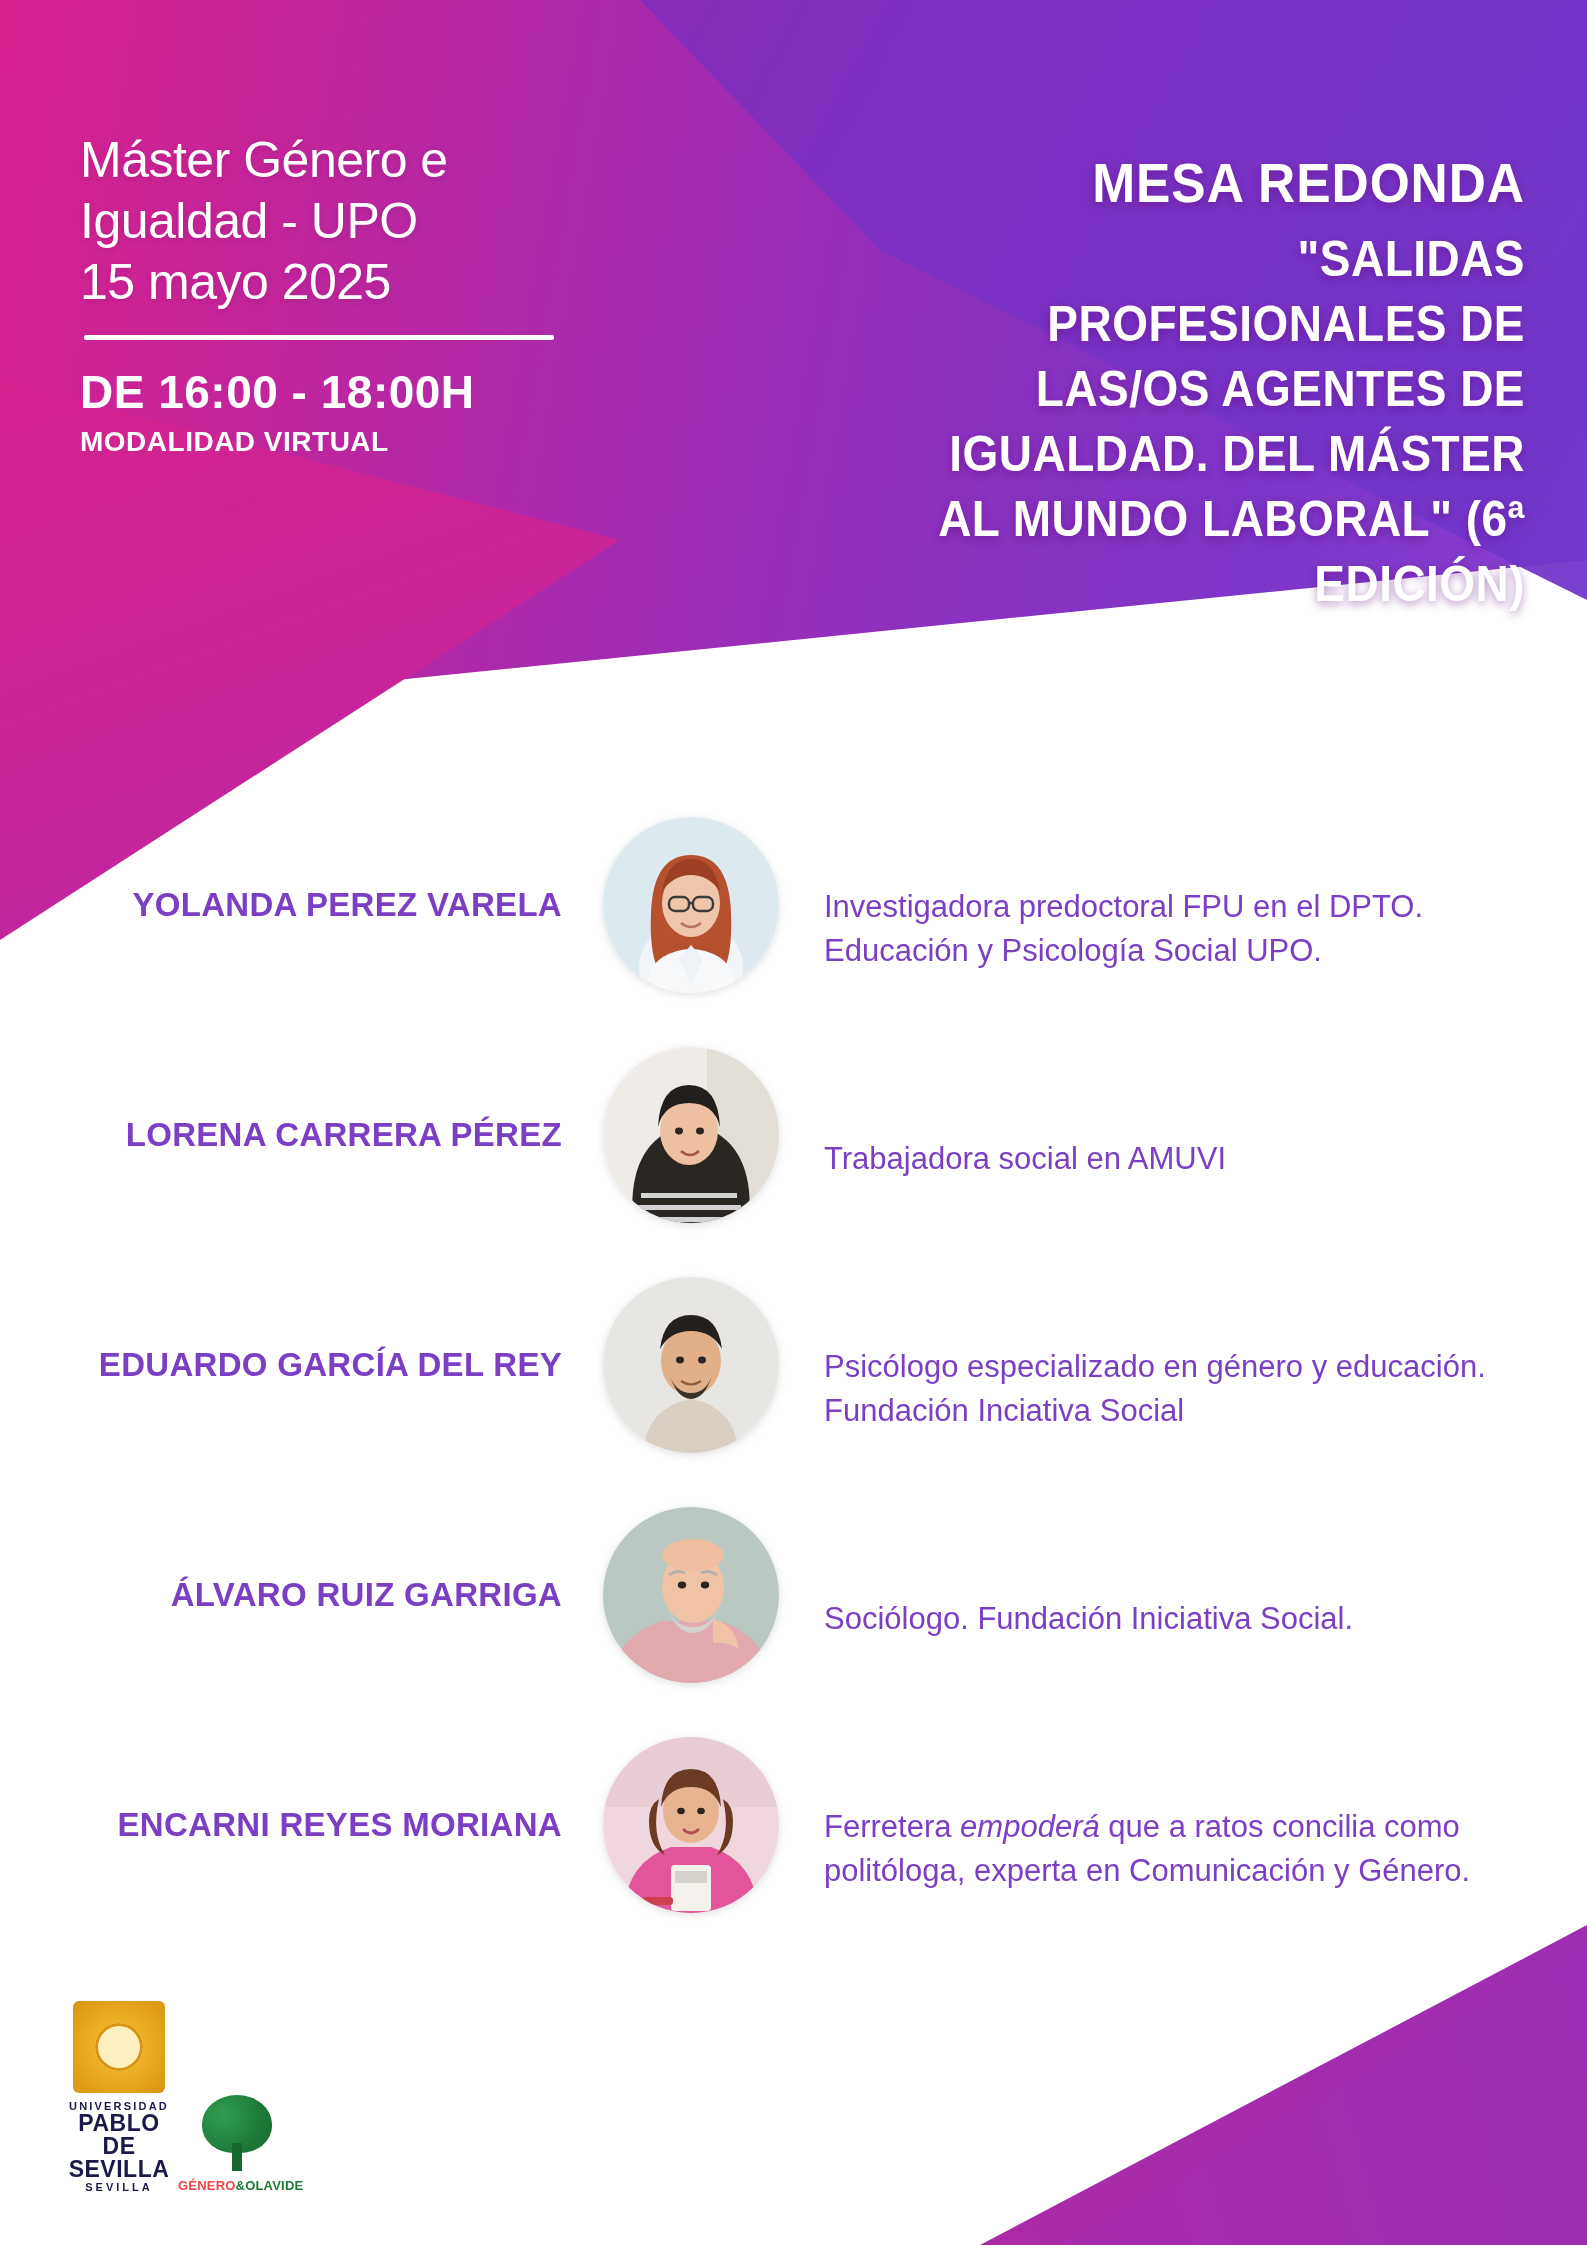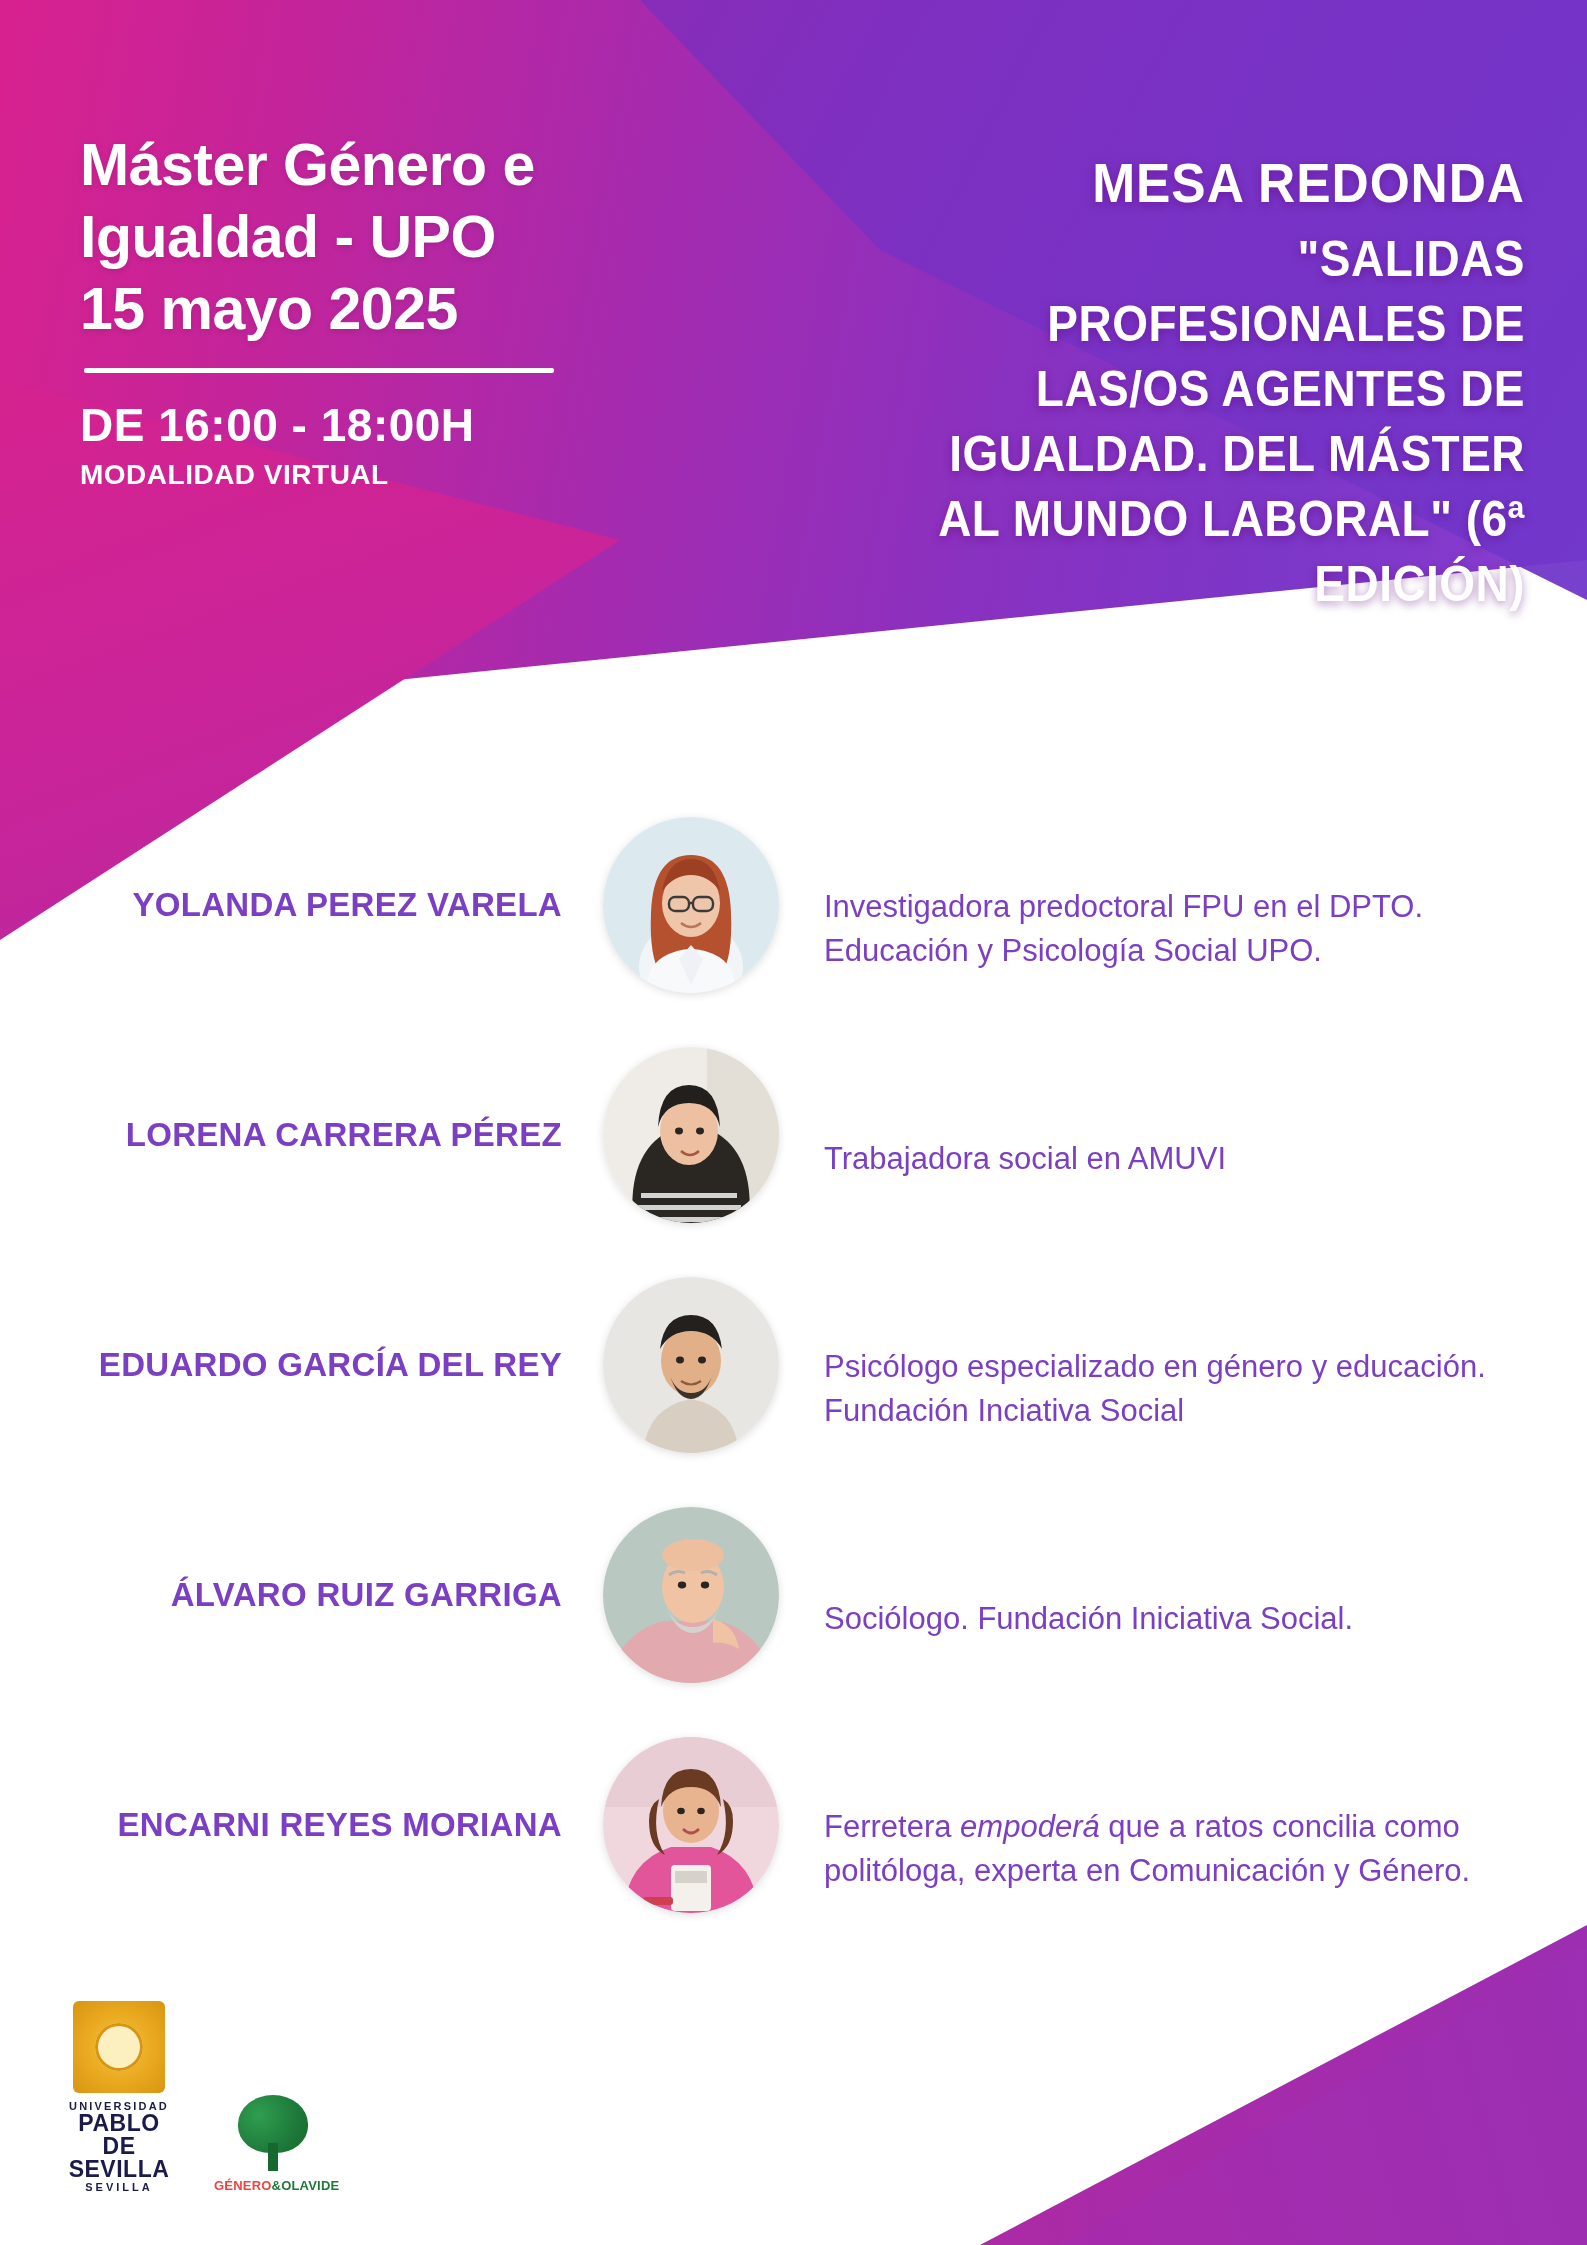--- a/index.html
+++ b/index.html
@@ -67,22 +67,22 @@
   }
 
   
   .header-left {
     position: absolute;
     left: 80px; top: 130px;
     width: 640px;
     color: #ffffff;
   }
   .header-left .line {
-    font-size: 59px;
-    font-weight: bold;
+    font-size: 50px;
+    font-weight: normal;
     line-height: 1.22;
     letter-spacing: -0.5px;
     text-shadow: 0 2px 6px rgba(0,0,0,0.12);
   }
   .rule {
     width: 470px;
     height: 5px;
     background: #ffffff;
     margin: 22px 0 24px 4px;
     border-radius: 2px;
@@ -172,21 +172,20 @@
     margin-top: 48px;
   }
   .sp-desc em { font-style: italic; }
 
   
   .logos {
     position: absolute;
     left: 60px; bottom: 52px;
     display: flex;
     align-items: flex-end;
-    gap: 36px;
   }
   .logo-upo {
     width: 118px;
     text-align: center;
   }
   .logo-upo .seal {
     width: 92px; height: 92px;
     margin: 0 auto 7px;
     border-radius: 6px;
     background: radial-gradient(circle at 50% 50%, #f6c33a 0%, #e8a81f 55%, #d89412 100%);

